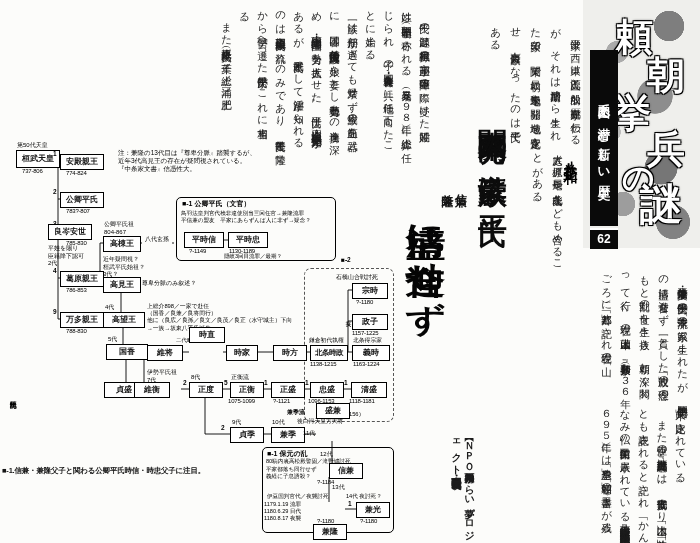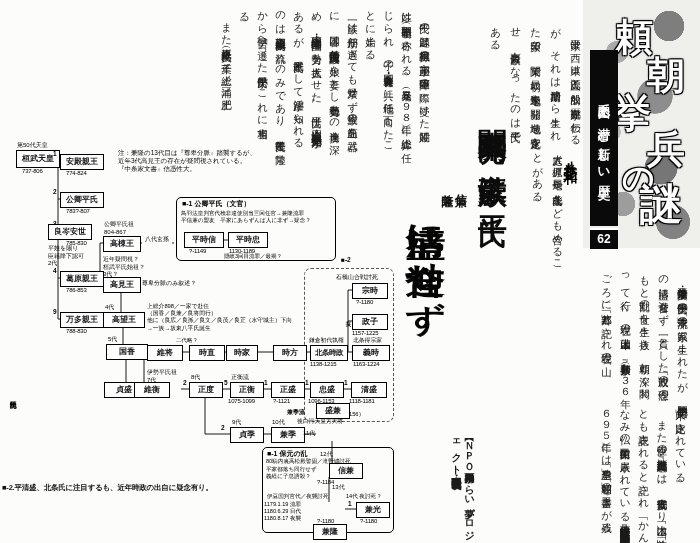--- a/index.html
+++ b/index.html
@@ -156,21 +156,21 @@
 →一族→坂東八平氏誕生</span>
 
   <span class="micro" style="left:108px;top:336px">5代</span>
   <div class="pbox" style="left:106px;top:344px;width:40px">国香</div>
 
   <div class="pbox" style="left:104px;top:382px;width:38px">貞盛</div>
   <span class="micro vtx" style="left:8px;top:396px;font-size:7px">平将門乱鎮圧</span>
 
   <div class="pbox" style="left:147px;top:345px;width:34px">維将</div>
   <span class="micro" style="left:176px;top:337px;font-size:5.5px">二代略？</span>
-  <div class="pbox" style="left:189px;top:345px;width:34px">時直</div>
+  <div class="pbox" style="left:189px;top:327px;width:34px">時直</div>
   <div class="pbox" style="left:226px;top:345px;width:30px">時家</div>
   <div class="pbox" style="left:273px;top:345px;width:32px">時方</div>
   <span class="micro" style="left:309px;top:337px;font-size:5.8px">鎌倉初代執権</span>
   <div class="pbox w4" style="left:310px;top:345px;width:36px">北条時政</div>
   <span class="dts" style="left:310px;top:361px">1138-1215</span>
   <span class="micro" style="left:353px;top:337px;font-size:5.8px">北条得宗家</span>
   <div class="pbox" style="left:352px;top:345px;width:36px">義時</div>
   <span class="dts" style="left:353px;top:361px">1163-1224</span>
 
   <span class="micro" style="left:336px;top:274px">石橋山合戦討死</span>
@@ -232,15 +232,15 @@
 
   <span class="micro f7" style="left:182px;top:200px">■-1 公卿平氏（文官）</span>
   <span class="micro f55" style="left:181px;top:210px">鳥羽法皇判官代検非違使別当三回任官→兼隆流罪</span>
   <span class="micro f55" style="left:181px;top:217px">平信兼の盟友　平家にあらずんば人に非ず→疑念？</span>
   <div class="pbox" style="left:184px;top:232px;width:38px">平時信</div>
   <span class="dts" style="left:189px;top:248px">?-1149</span>
   <div class="pbox" style="left:228px;top:232px;width:38px">平時忠</div>
   <span class="dts" style="left:229px;top:248px">1130-1189</span>
   <span class="micro" style="left:224px;top:253px;font-size:5.5px">隠岐3回目流罪／最期？</span>
 
-  <div class="legend" style="left:2px;top:483px">■-2.平清盛、北条氏に注目するも、近年時政の出自に疑念有り。</div>
+  <div class="legend" style="left:2px;top:466px">■-1.信兼・兼隆父子と関わる公卿平氏時信・時忠父子に注目。</div>
 
 </div>
 
 </body></html>

